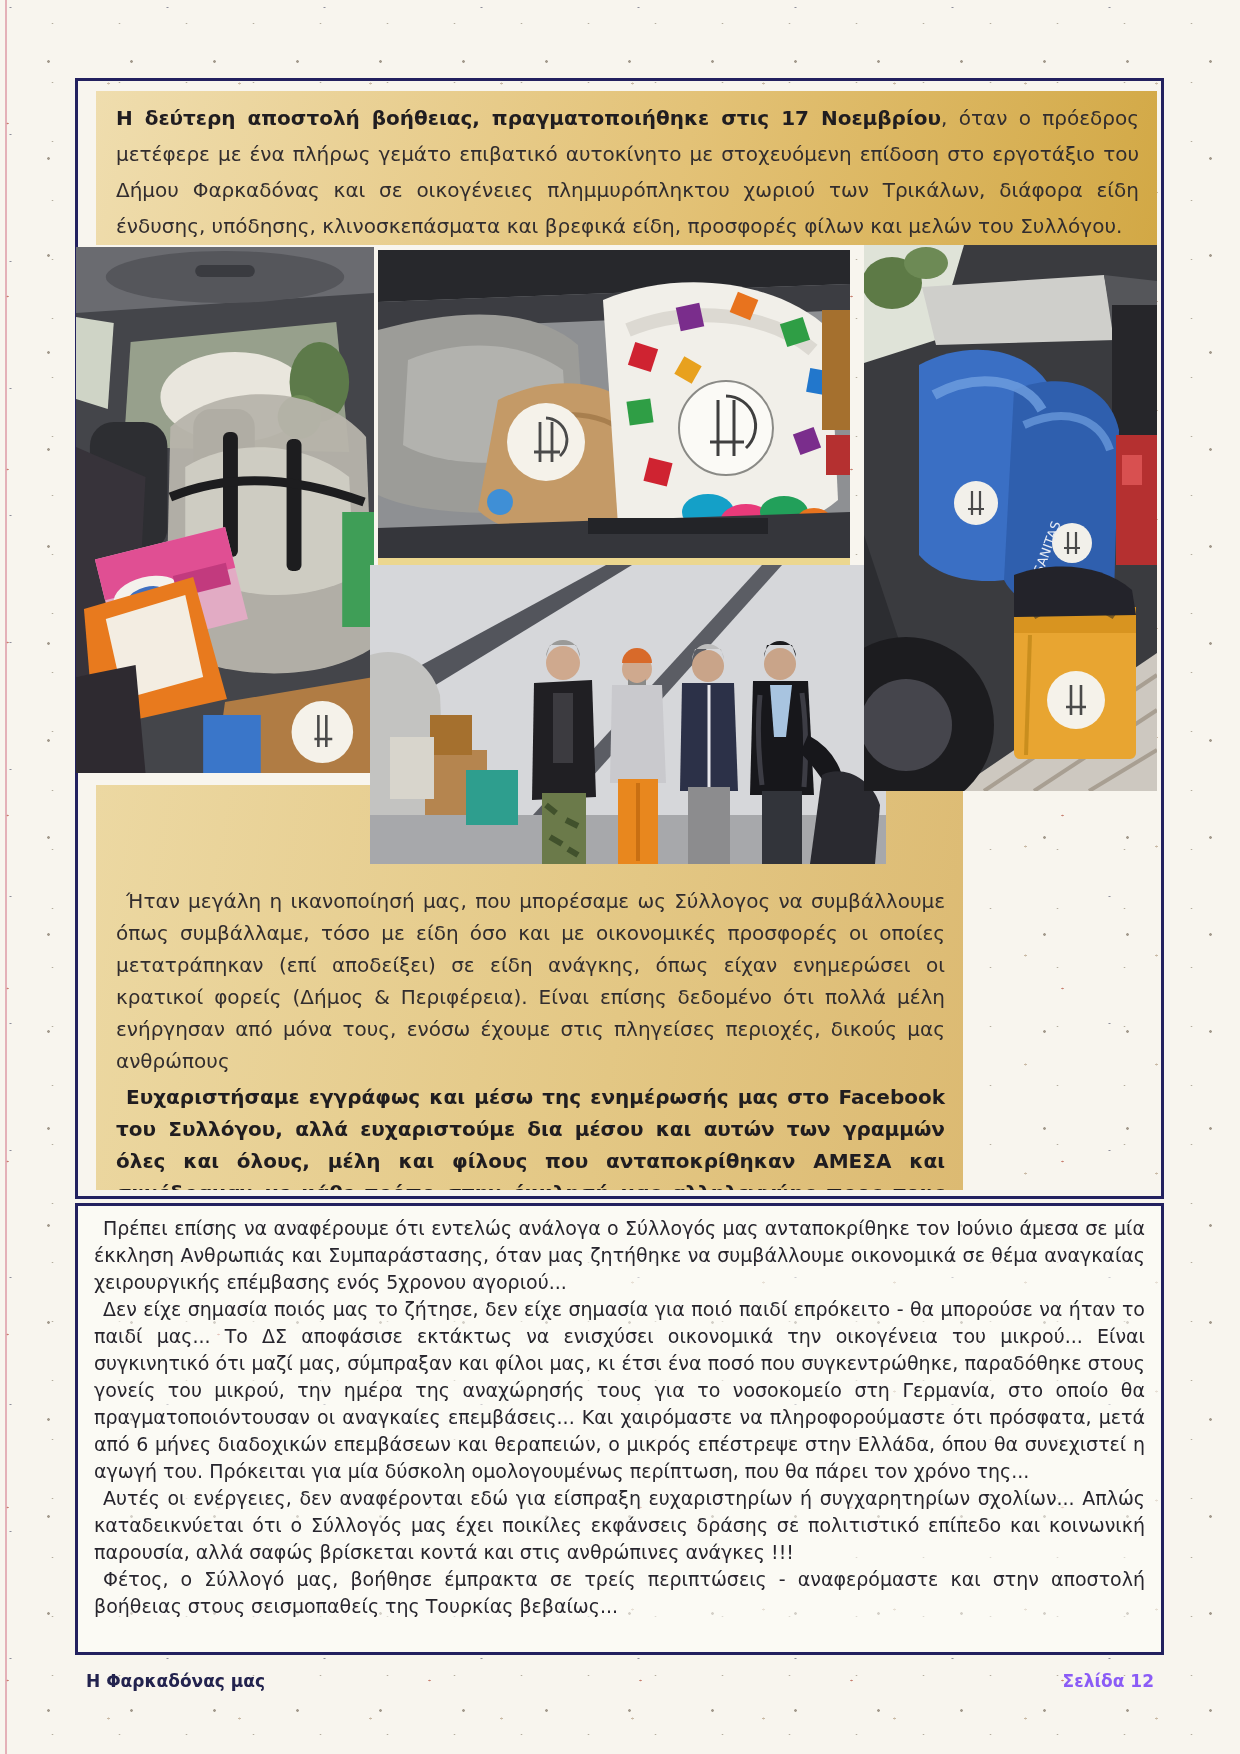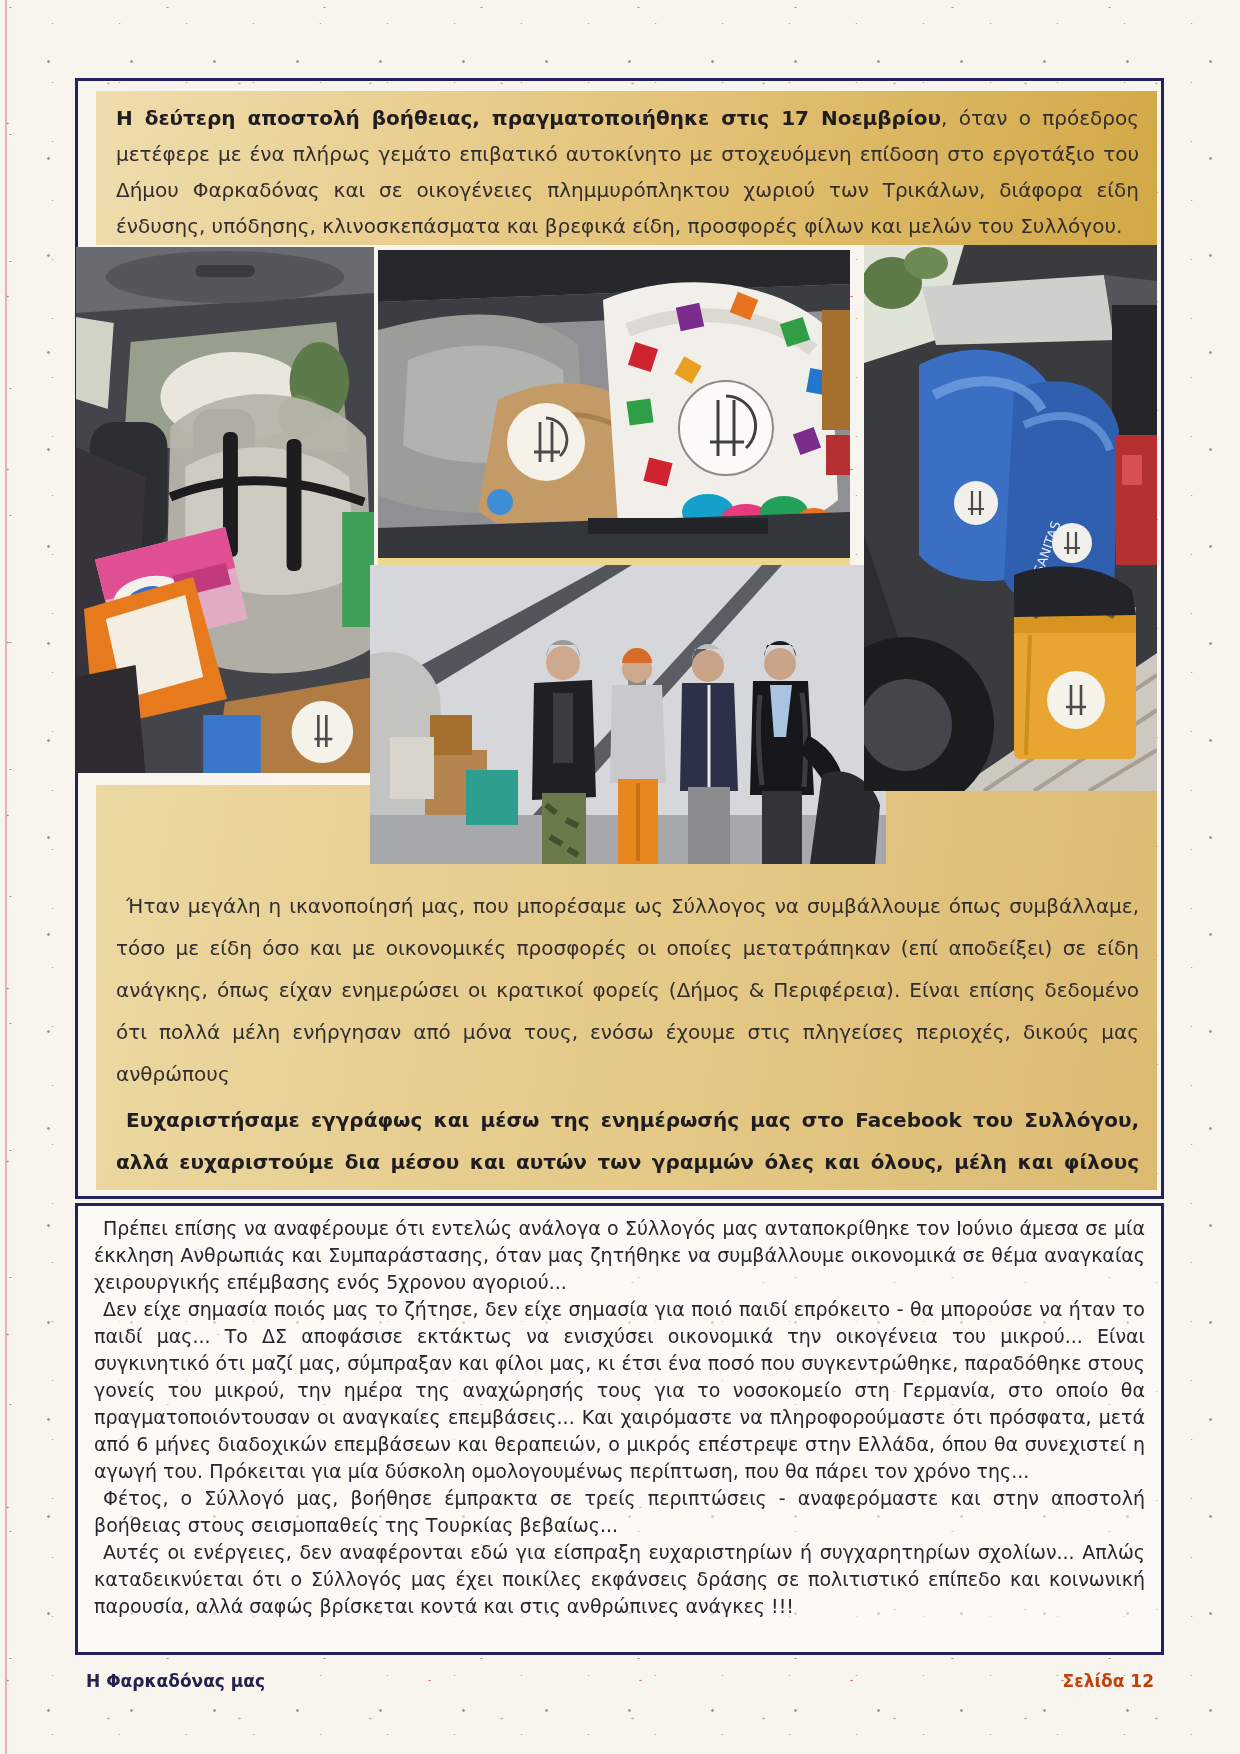--- a/index.html
+++ b/index.html
@@ -22,41 +22,41 @@
     border:3px solid #23215f;box-sizing:border-box;
   }
   .tan{position:absolute;box-sizing:border-box;color:#322d2e;margin-left:8px;}
   .tan1{
     left:10px;top:10px;width:1061px;height:154px;
     padding:9px 18px 6px 20px;
     background:linear-gradient(105deg,#efddae 0%,#e3c277 55%,#d2a845 100%);
     font-size:20px;line-height:36px;text-align:justify;overflow:hidden;
   }
   .tan2{
-    left:10px;top:704px;width:1061px;height:405px;
+    left:10px;top:704px;width:867px;height:405px;
     padding:100px 18px 8px 20px;
     background:linear-gradient(100deg,#ecd8a2 0%,#e3c784 60%,#dcba72 100%);
-    font-size:20px;line-height:42px;text-align:justify;overflow:hidden;
+    font-size:20px;line-height:32px;text-align:justify;overflow:hidden;
   }
   .tan2 p{margin:0 0 4px 0;text-indent:10px;}
   .bold{font-weight:bold;color:#201d20;}
   .photo{position:absolute;overflow:hidden;background:#555;z-index:2;}
   .photo svg{display:block;width:100%;height:100%;}
   .gap-strip{position:absolute;left:300px;top:477px;width:472px;height:8px;background:#ecd78f;z-index:1;}
   .white-box{
     position:absolute;left:75px;top:1203px;width:1089px;height:452px;
     border:3px solid #23215f;box-sizing:border-box;
     padding:9px 16px 22px 16px;
     font-size:19px;line-height:27px;text-align:justify;color:#27252d;overflow:hidden;
     background-color:rgba(253,253,250,.55);
   }
   .white-box p{margin:0;text-indent:9px;}
   .footer{position:absolute;top:1671px;font-size:17px;font-weight:bold;}
   .footer-left{left:86px;color:#23234e;}
-  .footer-right{right:86px;color:#c2410c;}
+  .footer-right{right:86px;color:#8b5cf6;}
 </style>
 </head>
 <body>
 
 <div class="edge-line"></div>
 
 <div class="upper-box">
 
   <div class="tan tan1">
     <span class="bold">Η δεύτερη αποστολή βοήθειας, πραγματοποιήθηκε στις 17 Νοεμβρίου</span><span>, όταν ο πρόεδρος μετέφερε με ένα πλήρως γεμάτο επιβατικό αυτοκίνητο με στοχευόμενη επίδοση στο εργοτάξιο του Δήμου Φαρκαδόνας και σε οικογένειες πλημμυρόπληκτου χωριού των Τρικάλων, διάφορα είδη ένδυσης, υπόδησης, κλινοσκεπάσματα και βρεφικά είδη, προσφορές φίλων και μελών του Συλλόγου.</span>
@@ -223,18 +223,18 @@
   <div class="tan tan2">
     <p>Ήταν μεγάλη η ικανοποίησή μας, που μπορέσαμε ως Σύλλογος να συμβάλλουμε όπως συμβάλλαμε, τόσο με είδη όσο και με οικονομικές προσφορές οι οποίες μετατράπηκαν (επί αποδείξει) σε είδη ανάγκης, όπως είχαν  ενημερώσει οι κρατικοί φορείς (Δήμος &amp; Περιφέρεια). Είναι επίσης δεδομένο ότι πολλά μέλη ενήργησαν από μόνα τους, ενόσω έχουμε στις πληγείσες περιοχές, δικούς μας ανθρώπους</p>
     <p class="bold">Ευχαριστήσαμε εγγράφως και μέσω της ενημέρωσής μας στο Facebook του Συλλόγου, αλλά ευχαριστούμε δια μέσου και αυτών των γραμμών όλες και όλους, μέλη και φίλους που ανταποκρίθηκαν ΑΜΕΣΑ και συνέδραμαν με κάθε τρόπο στην έκκλησή μας αλληλεγγύης προς τους πλημμυρόπληκτους του Νομού μας. Ευχόμαστε σε όλους πρωτίστως Υγεία και να επιστραφεί πολλαπλώς και ποικιλοτρόπως στους ίδιους και τις οικογένειές τους η Αγάπη τους αυτή.</p>
   </div>
 
 </div>
 
 <div class="white-box">
   <p>Πρέπει επίσης να αναφέρουμε ότι εντελώς ανάλογα ο Σύλλογός μας ανταποκρίθηκε τον Ιούνιο άμεσα σε μία έκκληση Ανθρωπιάς και Συμπαράστασης, όταν μας ζητήθηκε να συμβάλλουμε οικονομικά σε θέμα αναγκαίας χειρουργικής επέμβασης ενός 5χρονου αγοριού...</p>
   <p>Δεν είχε σημασία ποιός μας το ζήτησε, δεν είχε σημασία για ποιό παιδί επρόκειτο - θα μπορούσε να ήταν το παιδί μας... Το ΔΣ αποφάσισε εκτάκτως να ενισχύσει οικονομικά την οικογένεια του μικρού... Είναι συγκινητικό ότι μαζί μας, σύμπραξαν και φίλοι μας, κι έτσι ένα ποσό που συγκεντρώθηκε, παραδόθηκε στους γονείς του μικρού, την ημέρα της αναχώρησής τους για το νοσοκομείο στη Γερμανία, στο οποίο θα πραγματοποιόντουσαν οι αναγκαίες επεμβάσεις... Και χαιρόμαστε να πληροφορούμαστε ότι πρόσφατα, μετά από 6 μήνες διαδοχικών επεμβάσεων και θεραπειών, ο μικρός επέστρεψε στην Ελλάδα, όπου θα συνεχιστεί η αγωγή του. Πρόκειται για μία δύσκολη ομολογουμένως περίπτωση, που θα πάρει τον χρόνο της...</p>
+  <p>Αυτές οι ενέργειες, δεν αναφέρονται εδώ για είσπραξη ευχαριστηρίων ή συγχαρητηρίων σχολίων...  Απλώς καταδεικνύεται ότι ο Σύλλογός μας έχει ποικίλες εκφάνσεις δράσης σε πολιτιστικό επίπεδο και κοινωνική παρουσία, αλλά σαφώς βρίσκεται κοντά και στις ανθρώπινες ανάγκες !!!</p>
   <p>Φέτος, ο Σύλλογό μας, βοήθησε έμπρακτα σε τρείς περιπτώσεις - αναφερόμαστε και στην αποστολή βοήθειας στους σεισμοπαθείς της Τουρκίας βεβαίως...</p>
-  <p>Αυτές οι ενέργειες, δεν αναφέρονται εδώ για είσπραξη ευχαριστηρίων ή συγχαρητηρίων σχολίων...  Απλώς καταδεικνύεται ότι ο Σύλλογός μας έχει ποικίλες εκφάνσεις δράσης σε πολιτιστικό επίπεδο και κοινωνική παρουσία, αλλά σαφώς βρίσκεται κοντά και στις ανθρώπινες ανάγκες !!!</p>
 </div>
 
 <div class="footer footer-left">Η Φαρκαδόνας μας</div>
 <div class="footer footer-right">Σελίδα 12</div>
 
 </body></html>

